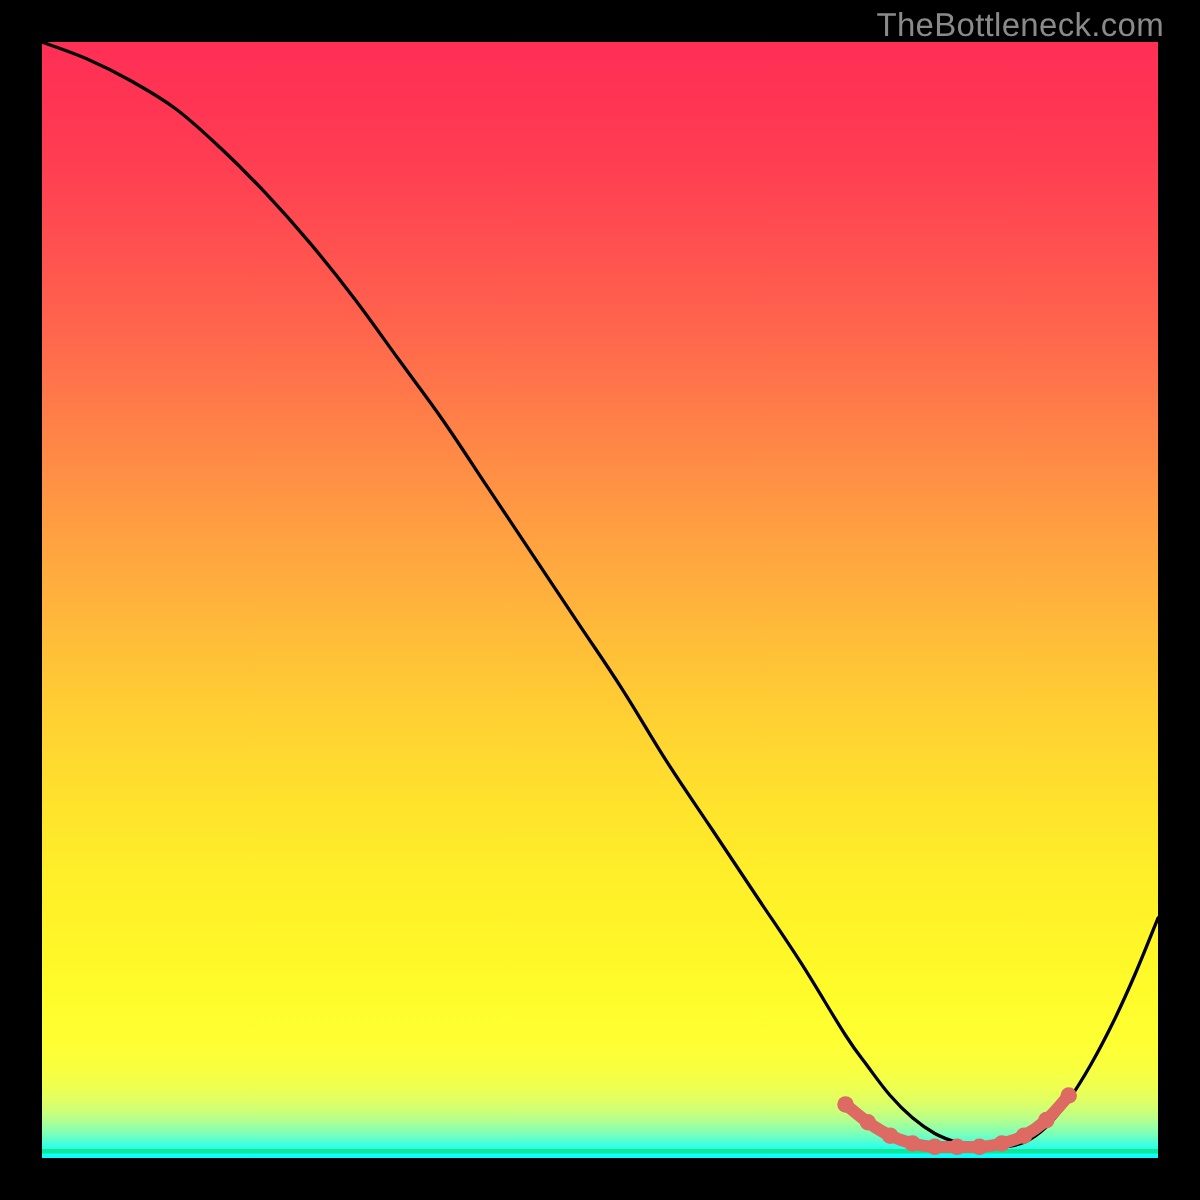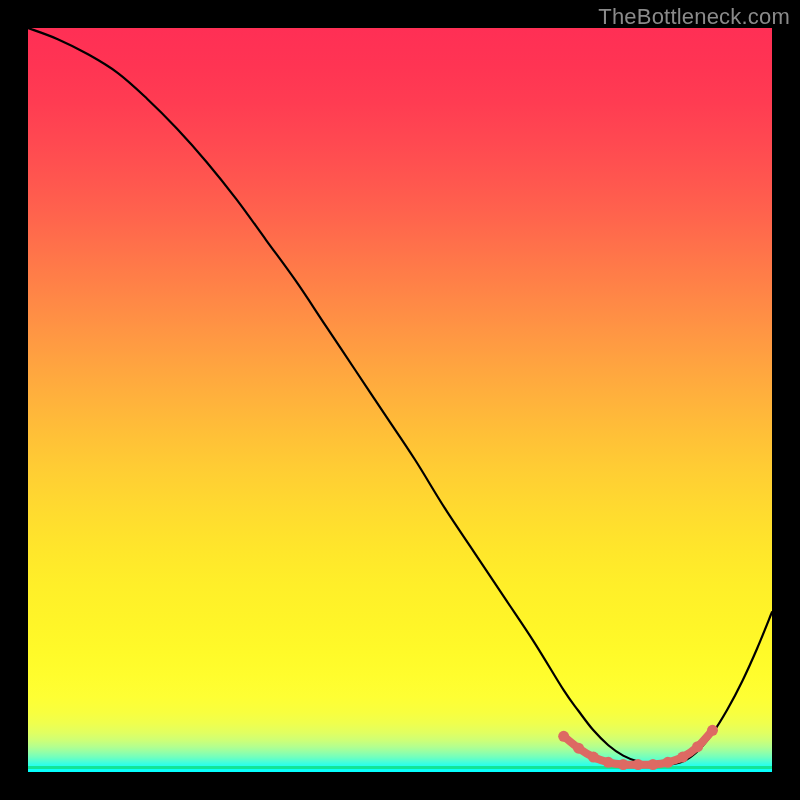--- a/index.html
+++ b/index.html
@@ -12,21 +12,21 @@
   }
   .stage {
     position: relative;
     width: 800px;
     height: 800px;
     background: #000;
   }
   .attribution {
     position: absolute;
     top: 4px;
-    right: 10px;
+    right: 24px;
     z-index: 10;
     color: #8a8a8a;
     font-family: Arial, Helvetica, sans-serif;
     font-size: 22px;
     letter-spacing: 0.2px;
   }
   svg {
     position: absolute;
     top: 28px;
     left: 28px;

